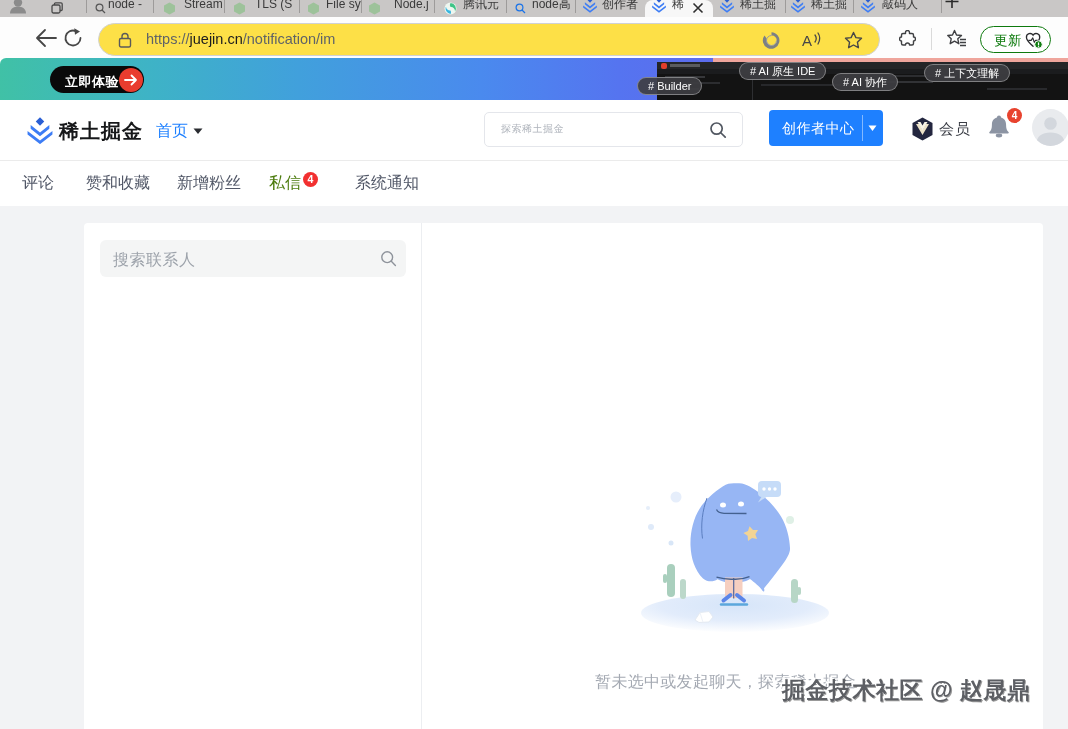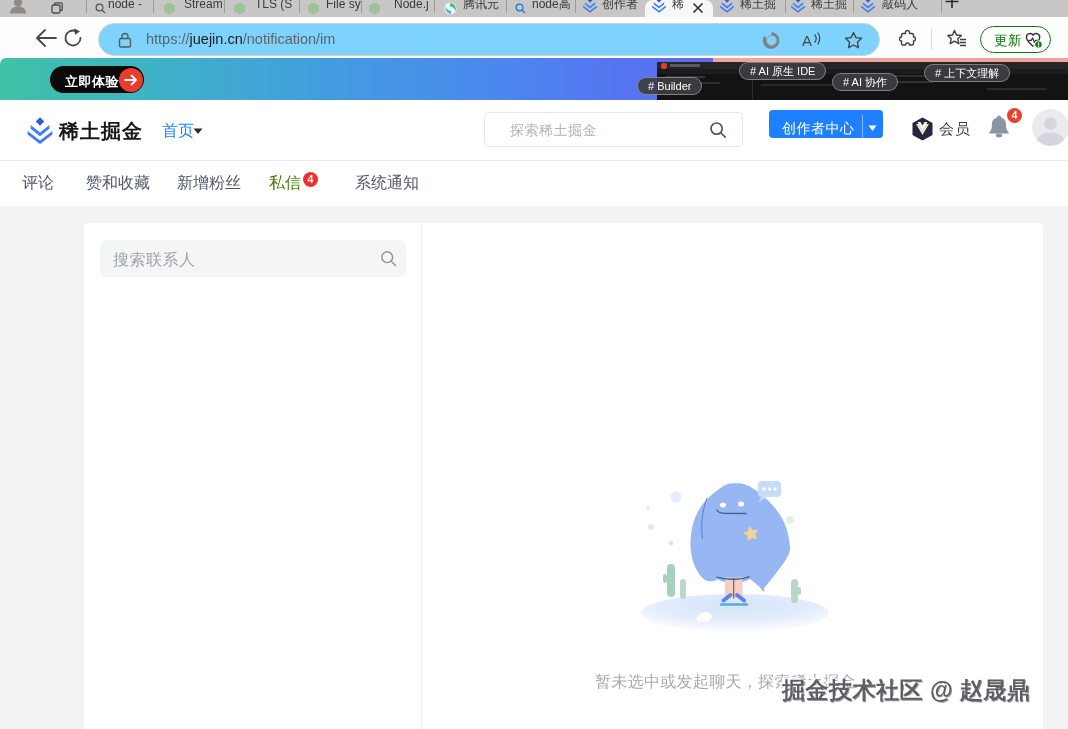--- a/index.html
+++ b/index.html
@@ -9,41 +9,41 @@
 
   
   #tabstrip { left:0; top:0; width:1068px; height:17px; background:#c9c7c6; }
   .tabsep { position:absolute; top:0px; width:1px; height:13px; background:#9d9b9a; }
   .tabtxt { position:absolute; top:-3px; font-size:12px; line-height:15px; color:#3a3a3a; white-space:nowrap; }
   .tabico { position:absolute; top:1px; }
   #activetab { position:absolute; left:645px; top:0px; width:68px; height:17px; background:#f7f7f7; border-radius:8px 8px 0 0; }
 
   
   #toolbar { left:0; top:17px; width:1068px; height:41px; background:#fdfdfd; }
-  #urlpill { position:absolute; left:98px; top:6px; width:782px; height:33px; border:1px solid #cfd1d4; border-radius:17px; background:#7dd3fc; }
+  #urlpill { position:absolute; left:98px; top:6px; width:782px; height:33px; border:1px solid #cfd1d4; border-radius:17px; background:#fde047; }
   .urltext { position:absolute; left:47px; top:7px; font-size:14.5px; color:#5f6368; }
   #grnpill { position:absolute; left:980px; top:9px; width:71px; height:27px; border:1.5px solid #0e7a0e; border-radius:14px; background:#fff; }
 
   
   #banner { left:0; top:58px; width:1068px; height:42px; background:linear-gradient(90deg,#40c1a6 0%,#3eb3c6 14%,#41a0dc 28%,#4a8aee 45%,#5574f0 58%,#5f69ec 70%,#685fe6 85%,#6e58e0 100%); border-radius:6px 0 0 0; }
   #bpill { position:absolute; left:50px; top:8px; width:94px; height:27px; background:#0a0a0a; border-radius:14px; color:#fff; }
   #bpill .t { position:absolute; left:15px; top:7px; font-size:13px; font-weight:bold; letter-spacing:0.5px;}
   #bpill .c { position:absolute; right:1.5px; top:1.5px; width:24px; height:24px; border-radius:50%; background:#e93c2e; }
   #bhead { position:absolute; left:202px; top:4px; font-size:28px; font-weight:bold; color:#fff; letter-spacing:1px; }
   #darkbox { position:absolute; left:657px; top:3.5px; width:411px; height:38.5px; background:#131313; overflow:hidden; }
   #salmon { position:absolute; left:713px; top:0; width:355px; height:4px; background:#efa59c; }
   .btag { position:absolute; height:18px; line-height:16px; padding:0 10px; border-radius:9px; background:rgba(62,62,66,0.92); border:1px solid rgba(255,255,255,0.35); color:#fff; font-size:11px; white-space:nowrap; }
 
   
   #hdr { left:0; top:100px; width:1068px; height:61px; background:#fff; border-bottom:1px solid #ebebeb; }
   #logotxt { position:absolute; left:59px; top:18px; font-size:20px; font-weight:600; color:#17181a; letter-spacing:1px; }
-  #navhome { position:absolute; left:156px; top:21px; font-size:16px; color:#1e80ff;margin-left:6px; }
+  #navhome { position:absolute; left:156px; top:21px; font-size:16px; color:#1e80ff; }
   #hsearch { position:absolute; left:484px; top:12px; width:259px; height:35px; border:1px solid #e4e6eb; border-radius:5px; background:#fff; }
-  #hsearch .ph { position:absolute; left:25px; top:9px; font-size:14px; color:#aeb3bb; letter-spacing:0.5px; }
-  #cbtn { position:absolute; left:769px; top:10px; width:114px; height:28px; background:#1e80ff; border-radius:4px; color:#fff; }
+  #hsearch .ph { position:absolute; left:16px; top:9px; font-size:10px; color:#aeb3bb; letter-spacing:0.5px; }
+  #cbtn { position:absolute; left:769px; top:10px; width:114px; height:36px; background:#1e80ff; border-radius:4px; color:#fff; }
   #cbtn .t { position:absolute; left:13px; top:10px; font-size:14px; letter-spacing:0.5px;}
   #cbtn .d { position:absolute; left:93px; top:5px; width:1px; height:26px; background:rgba(255,255,255,0.45); }
   #vipt { position:absolute; left:939px; top:20px; font-size:15px; color:#3a3d45; letter-spacing:1px; }
   #belldot { position:absolute; left:1007px; top:8px; width:15px; height:15px; border-radius:50%; background:#e8432e; color:#fff; font-size:10px; text-align:center; line-height:15px; font-weight:bold; }
   #avatar { position:absolute; left:1032px; top:9px; width:37px; height:37px; border-radius:50%; background:#e9ebee; overflow:hidden; }
 
   
   #subnav { left:0; top:161px; width:924px; height:45px; background:#fff; }
   .sn { position:absolute; top:12px; font-size:16px; color:#515767; }
   #snbadge { position:absolute; left:303px; top:11px; width:15px; height:15px; border-radius:50%; background:#f23030; color:#fff; font-size:10.5px; font-weight:bold; text-align:center; line-height:15px; }

